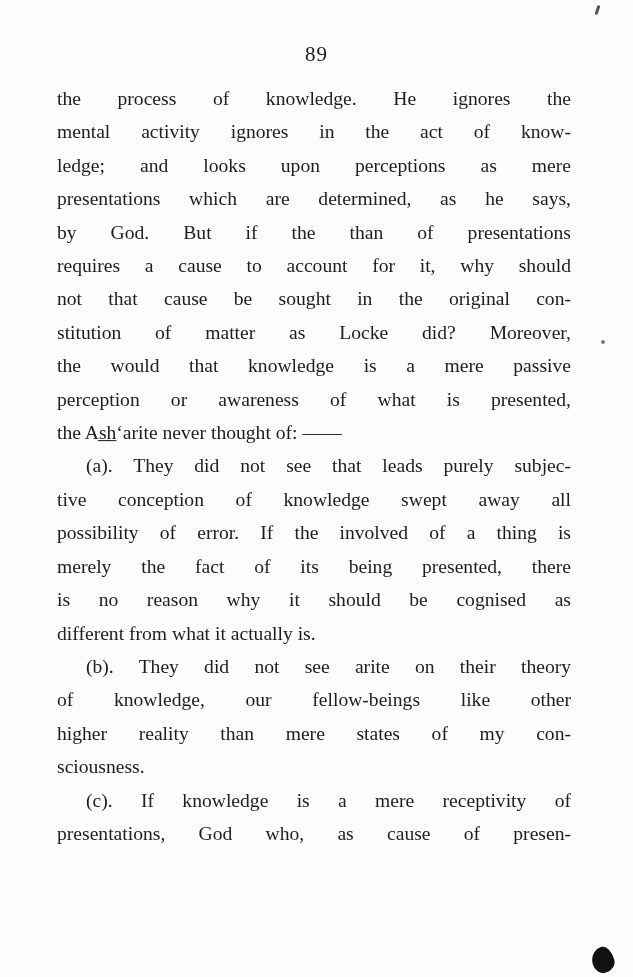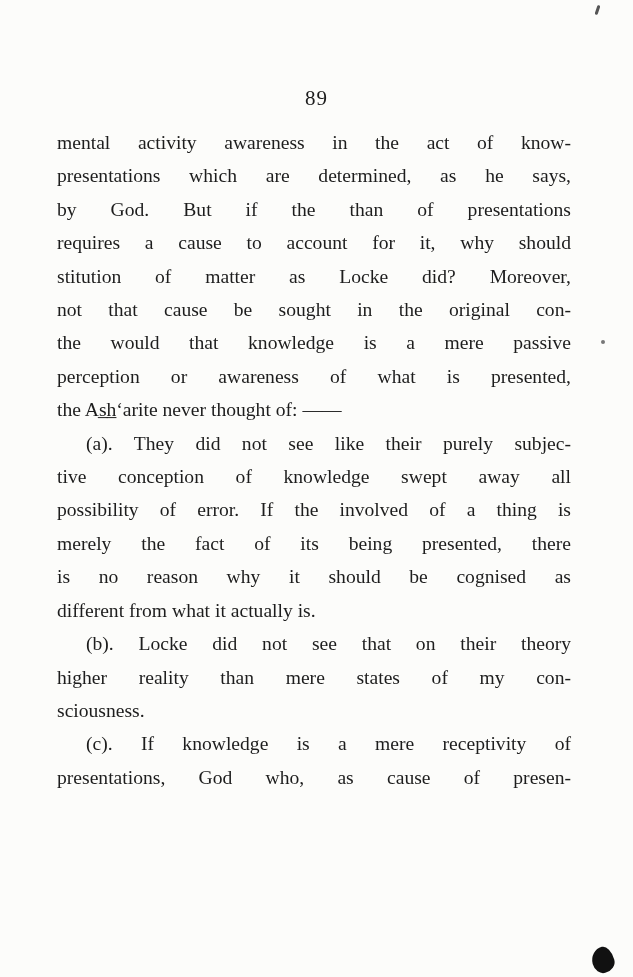--- a/index.html
+++ b/index.html
@@ -20,21 +20,20 @@
     font-family: "Liberation Serif", "DejaVu Serif", serif;
     color: var(--ink);
     overflow: hidden;
   }
   .page-number {
     text-align: center;
     padding-top: 42px;
     font-size: 21px;
     letter-spacing: 1px;
     line-height: 24px;
-    margin-top: 44px;
   }
   .text-block {
     padding: 16px 62px 0 57px;
     font-size: 19.6px;
   }
   .line {
     line-height: 33.4px;
     text-align: justify;
     text-align-last: justify;
     white-space: normal;
@@ -77,36 +76,39 @@
     transform: rotate(-15deg);
   }
 </style>
 </head>
 <body>
 
 <div class="scan-page">
   <div class="page-number">89</div>
 
   <div class="text-block">
-      <div class="line">mental activity awareness in the act of know-</div>
+      <div class="line">the process of knowledge. He ignores the</div>
+      <div class="line">mental activity ignores in the act of know-</div>
+      <div class="line">ledge; and looks upon perceptions as mere</div>
       <div class="line">presentations which are determined, as he says,</div>
       <div class="line">by God. But if the than of presentations</div>
       <div class="line">requires a cause to account for it, why should</div>
+      <div class="line">not that cause be sought in the original con-</div>
       <div class="line">stitution of matter as Locke did? Moreover,</div>
-      <div class="line">not that cause be sought in the original con-</div>
       <div class="line">the would that knowledge is a mere passive</div>
       <div class="line">perception or awareness of what is presented,</div>
       <div class="line line-last">the As̲h̲‘arite never thought of: ——</div>
-      <div class="line line-indent">(a). They did not see like their purely subjec-</div>
+      <div class="line line-indent">(a). They did not see that leads purely subjec-</div>
       <div class="line">tive conception of knowledge swept away all</div>
       <div class="line">possibility of error. If the involved of a thing is</div>
       <div class="line">merely the fact of its being presented, there</div>
       <div class="line">is no reason why it should be cognised as</div>
       <div class="line line-last">different from what it actually is.</div>
-      <div class="line line-indent">(b). Locke did not see that on their theory</div>
+      <div class="line line-indent">(b). They did not see arite on their theory</div>
+      <div class="line">of knowledge, our fellow-beings like other</div>
       <div class="line">higher reality than mere states of my con-</div>
       <div class="line line-last">sciousness.</div>
       <div class="line line-indent">(c). If knowledge is a mere receptivity of</div>
       <div class="line">presentations, God who, as cause of presen-</div>
     </div>
 
   <div class="speck speck-top-right"></div>
   <div class="speck speck-mid-right"></div>
   <div class="speck blob-bottom-right"></div>
 </div>

